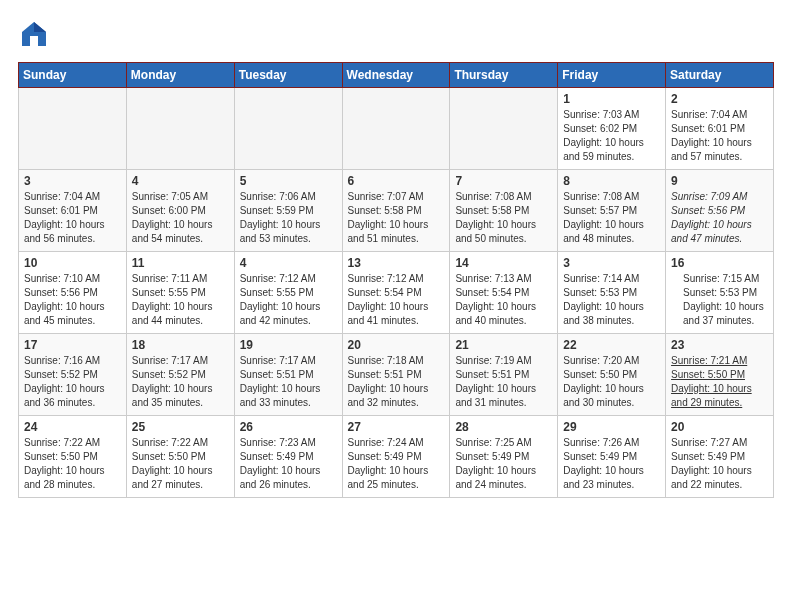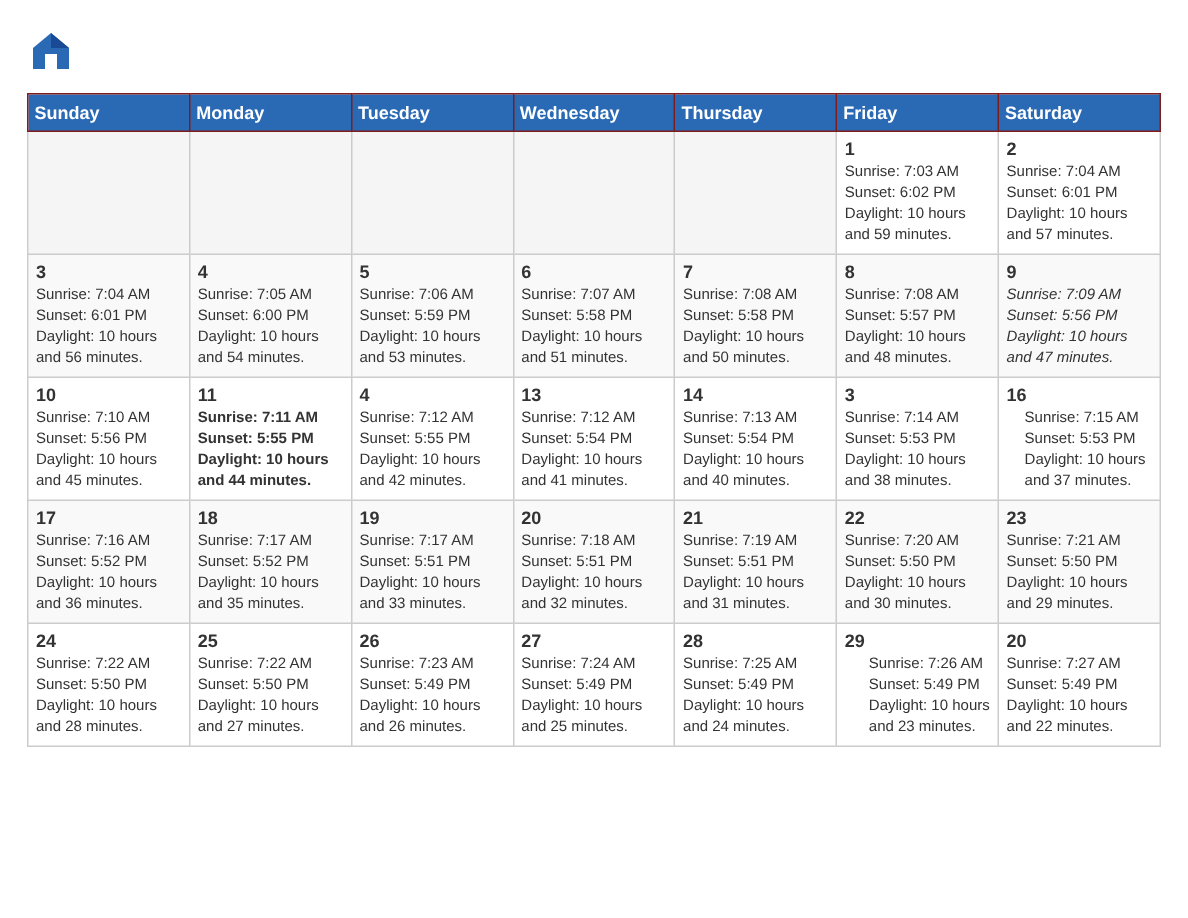--- a/index.html
+++ b/index.html
@@ -207,21 +207,21 @@
         <tr>
           <td>
             <span class="day-num">10</span>
             <div class="day-info" style="white-space: pre-line;">Sunrise: 7:10 AM
 Sunset: 5:56 PM
 Daylight: 10 hours
 and 45 minutes.</div>
           </td>
           <td>
             <span class="day-num">11</span>
-            <div class="day-info" style="white-space: pre-line; font-weight: bold;">Sunrise: 7:11 AM
+            <div class="day-info" style="white-space: pre-line;">Sunrise: 7:11 AM
 Sunset: 5:55 PM
 Daylight: 10 hours
 and 44 minutes.</div>
           </td>
           <td>
             <span class="day-num">4</span>
             <div class="day-info" style="white-space: pre-line;">Sunrise: 7:12 AM
 Sunset: 5:55 PM
 Daylight: 10 hours
 and 42 minutes.</div>
@@ -293,21 +293,21 @@
           </td>
           <td>
             <span class="day-num">22</span>
             <div class="day-info" style="white-space: pre-line;">Sunrise: 7:20 AM
 Sunset: 5:50 PM
 Daylight: 10 hours
 and 30 minutes.</div>
           </td>
           <td>
             <span class="day-num">23</span>
-            <div class="day-info" style="white-space: pre-line;">Sunrise: 7:21 AM
+            <div class="day-info" style="white-space: pre-line; text-decoration: underline;">Sunrise: 7:21 AM
 Sunset: 5:50 PM
 Daylight: 10 hours
 and 29 minutes.</div>
           </td>
         </tr>
         <tr>
           <td>
             <span class="day-num">24</span>
             <div class="day-info" style="white-space: pre-line;">Sunrise: 7:22 AM
 Sunset: 5:50 PM
@@ -337,21 +337,21 @@
           </td>
           <td>
             <span class="day-num">28</span>
             <div class="day-info" style="white-space: pre-line;">Sunrise: 7:25 AM
 Sunset: 5:49 PM
 Daylight: 10 hours
 and 24 minutes.</div>
           </td>
           <td>
             <span class="day-num">29</span>
-            <div class="day-info" style="white-space: pre-line; margin-left: 16px;">Sunrise: 7:26 AM
+            <div class="day-info" style="white-space: pre-line;">Sunrise: 7:26 AM
 Sunset: 5:49 PM
 Daylight: 10 hours
 and 23 minutes.</div>
           </td>
           <td>
             <span class="day-num">20</span>
             <div class="day-info" style="white-space: pre-line;">Sunrise: 7:27 AM
 Sunset: 5:49 PM
 Daylight: 10 hours
 and 22 minutes.</div>

